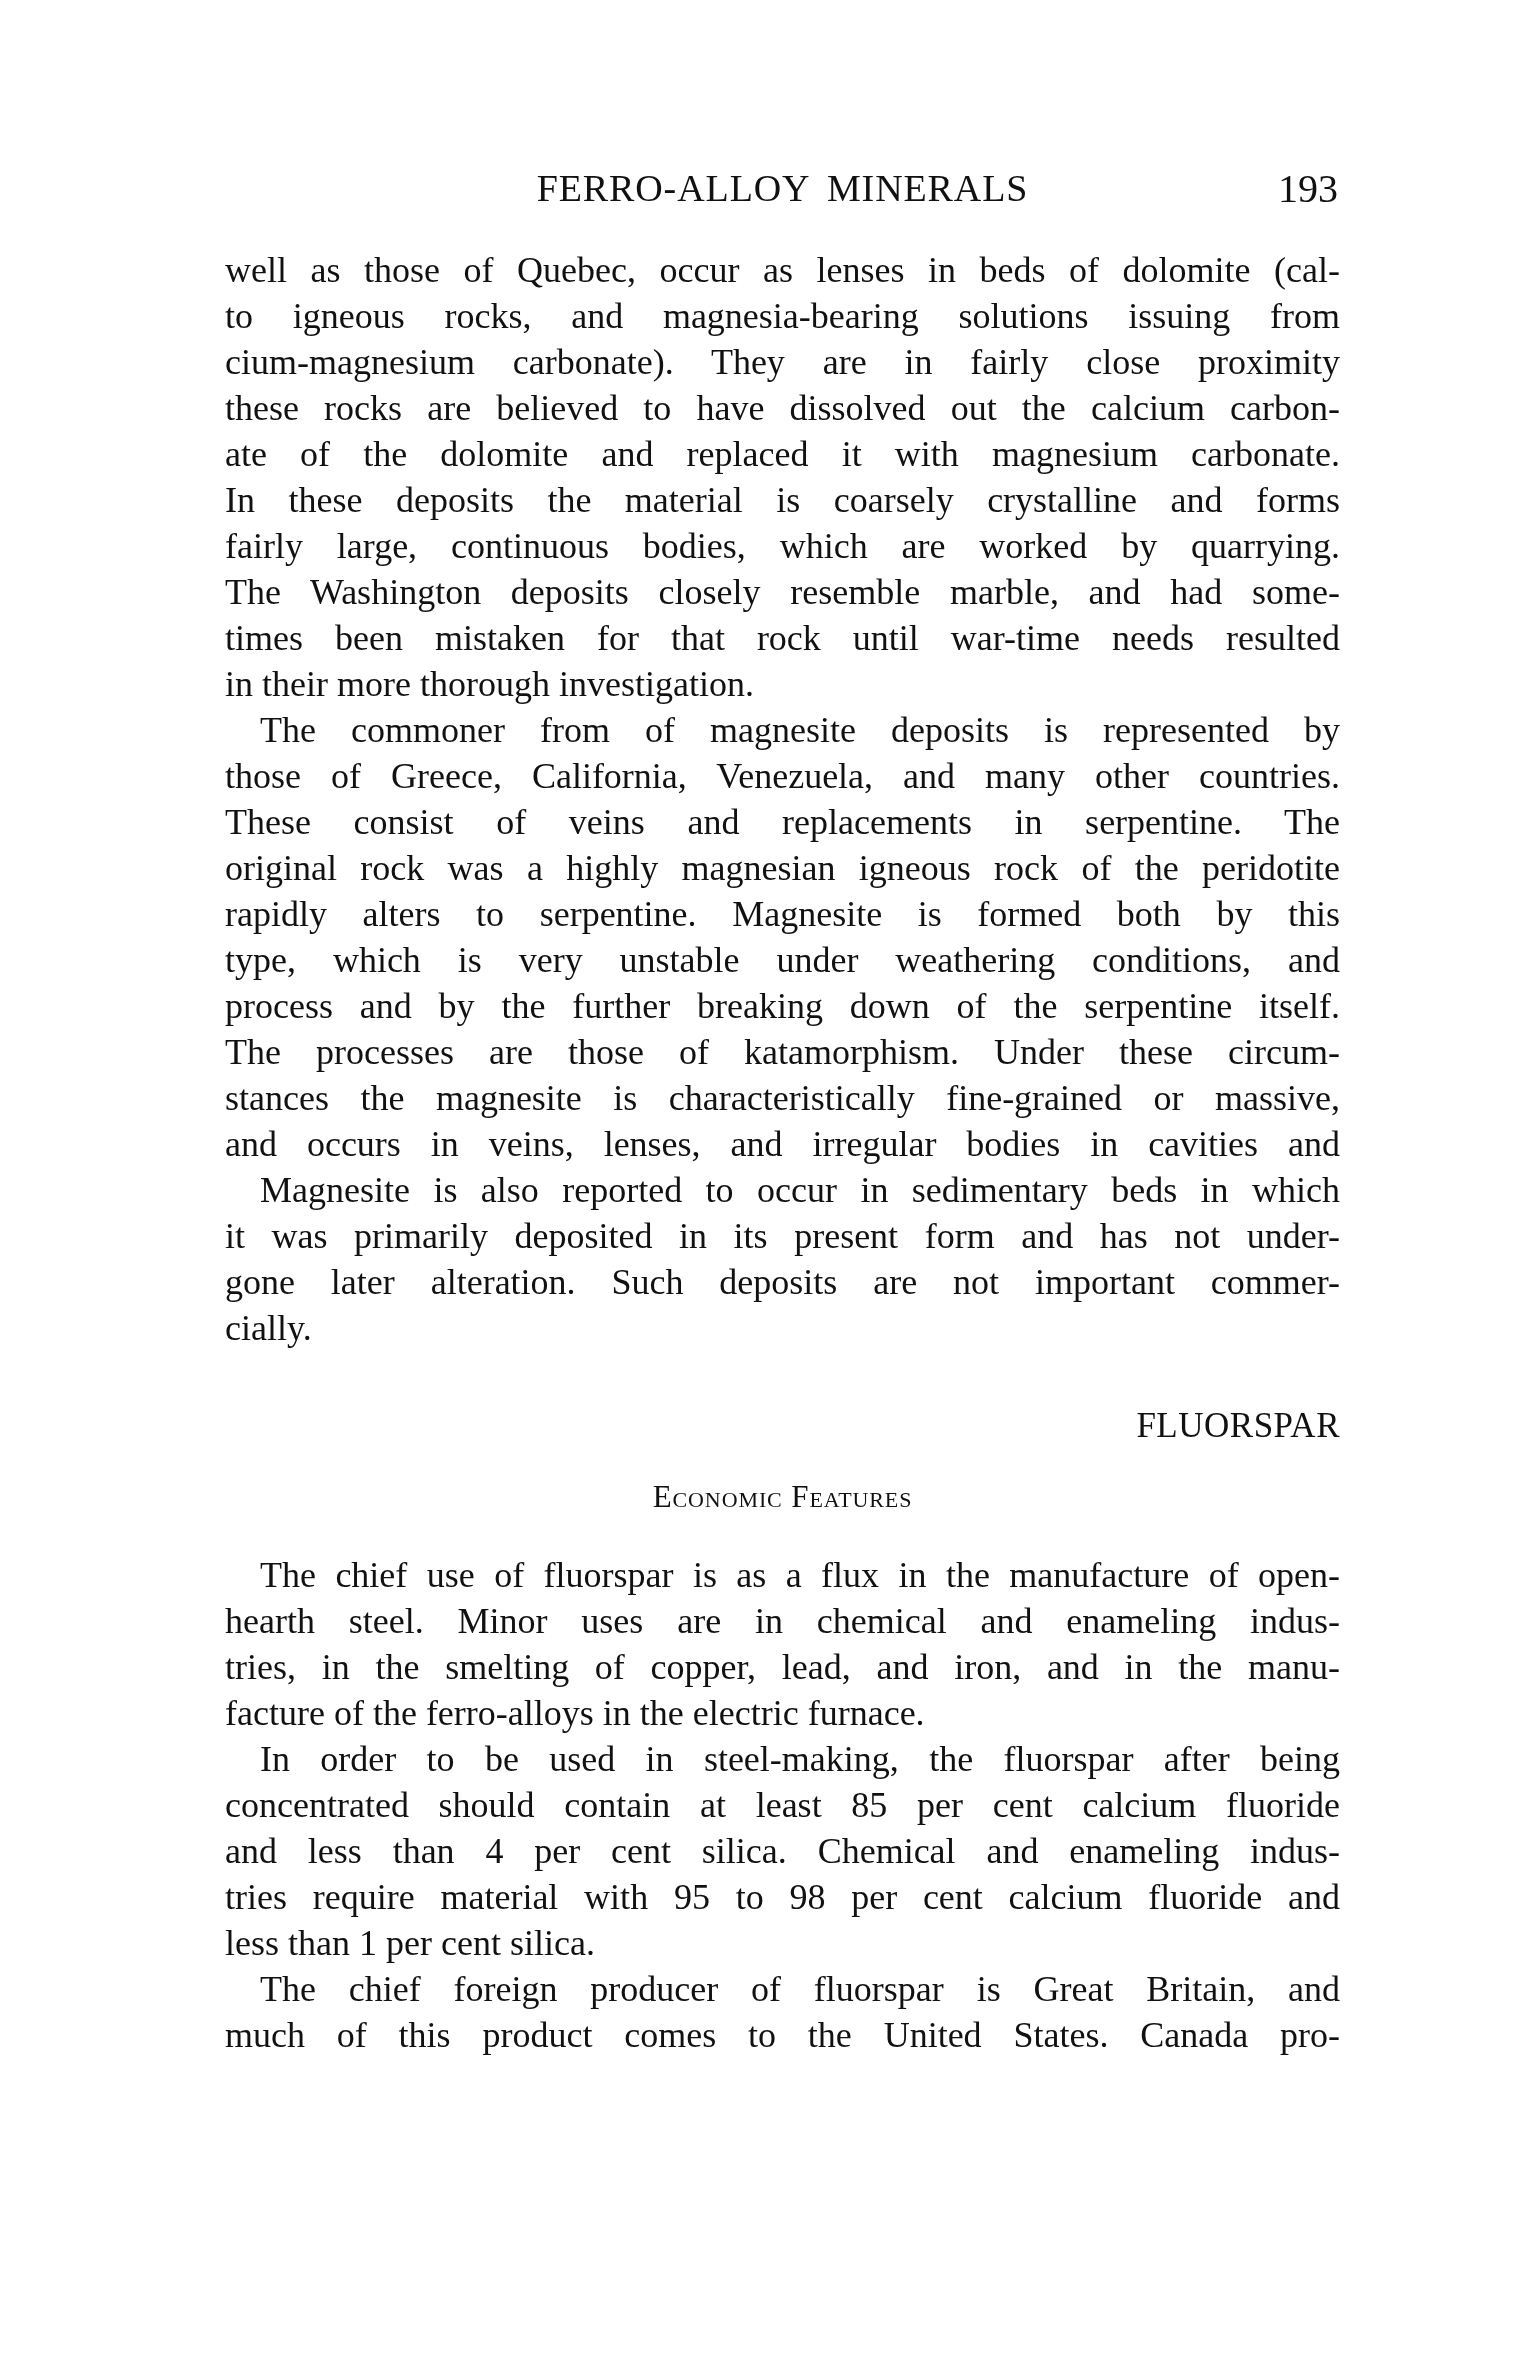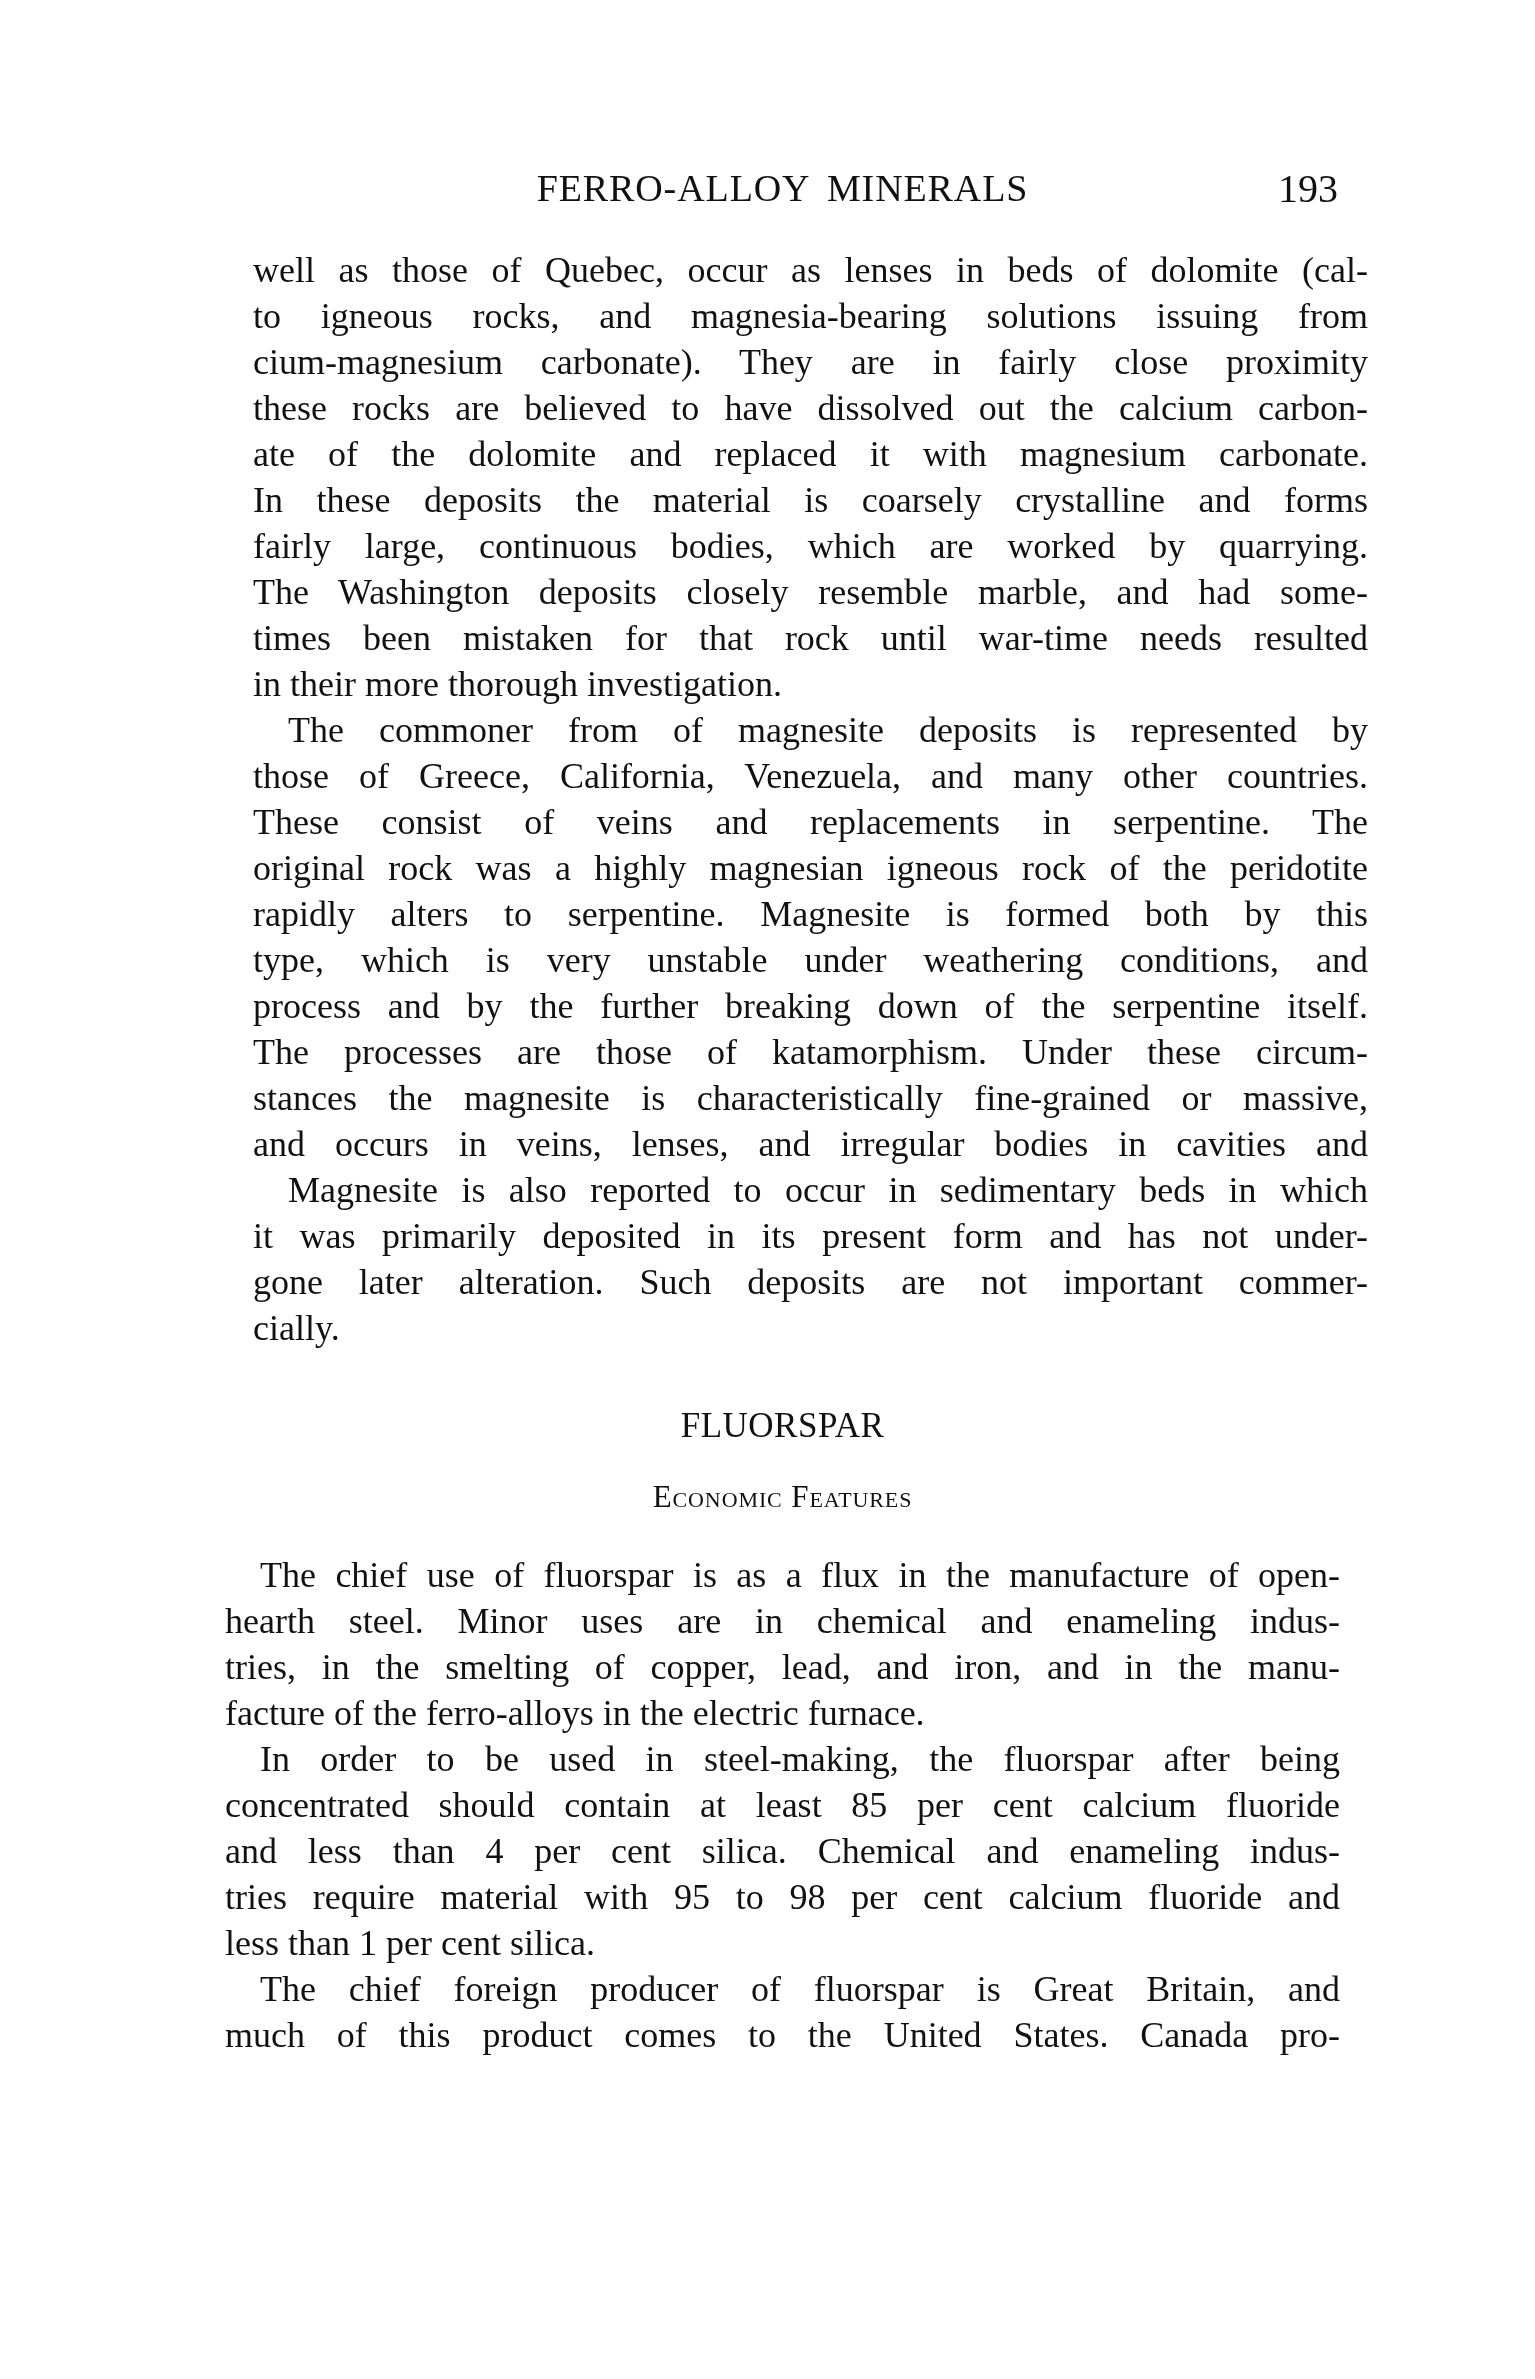--- a/index.html
+++ b/index.html
@@ -82,21 +82,21 @@
     }
   </style>
 </head>
 <body>
 
 <header class="running-head">
   <div class="running-title">FERRO-ALLOY MINERALS</div>
   <div class="page-number">193</div>
 </header>
 
-<section class="block" style="top:247px;margin-left:28px;">
+<section class="block" style="top:247px;">
   <div>
     <span class="line">well as those of Quebec, occur as lenses in beds of dolomite (cal-</span>
     <span class="line">to igneous rocks, and magnesia-bearing solutions issuing from</span>
     <span class="line">cium-magnesium carbonate).  They are in fairly close proximity</span>
     <span class="line">these rocks are believed to have dissolved out the calcium carbon-</span>
     <span class="line">ate of the dolomite and replaced it with magnesium carbonate.</span>
     <span class="line">In these deposits the material is coarsely crystalline and forms</span>
     <span class="line">fairly large, continuous bodies, which are worked by quarrying.</span>
     <span class="line">The Washington deposits closely resemble marble, and had some-</span>
     <span class="line">times been mistaken for that rock until war-time needs resulted</span>
@@ -115,21 +115,21 @@
     <span class="line">and occurs in veins, lenses, and irregular bodies in cavities and</span>
   </div>
   <div>
     <span class="line indent">Magnesite is also reported to occur in sedimentary beds in which</span>
     <span class="line">it was primarily deposited in its present form and has not under-</span>
     <span class="line">gone later alteration.  Such deposits are not important commer-</span>
     <span class="line last">cially.</span>
   </div>
 </section>
 
-<h2 class="heading-main" style="top:1405px; margin:0; font-weight:normal;">FLUORSPAR</h2>
+<h2 class="heading-main" style="top:1405px; margin:0; font-weight:normal;text-align:right;">FLUORSPAR</h2>
 <h3 class="heading-sub" style="top:1476px; margin:0; font-weight:normal;">Economic Features</h3>
 
 <section class="block" style="top:1552px;">
   <div>
     <span class="line indent">The chief use of fluorspar is as a flux in the manufacture of open-</span>
     <span class="line">hearth steel.  Minor uses are in chemical and enameling indus-</span>
     <span class="line">tries, in the smelting of copper, lead, and iron, and in the manu-</span>
     <span class="line last">facture of the ferro-alloys in the electric furnace.</span>
   </div>
   <div>

